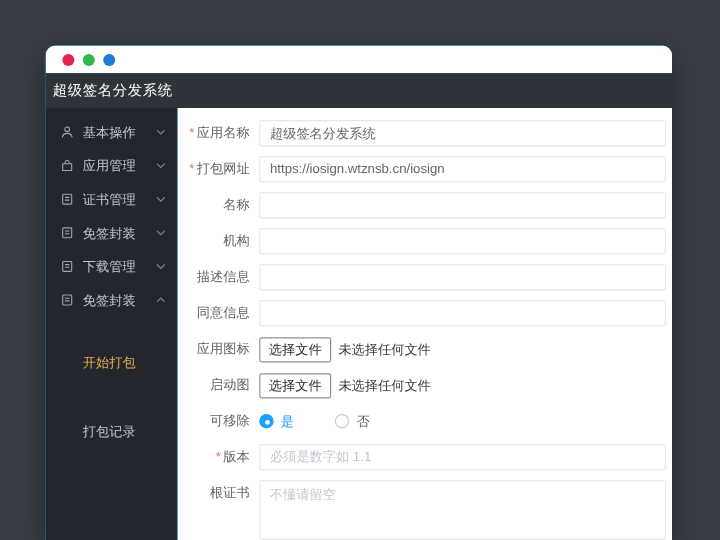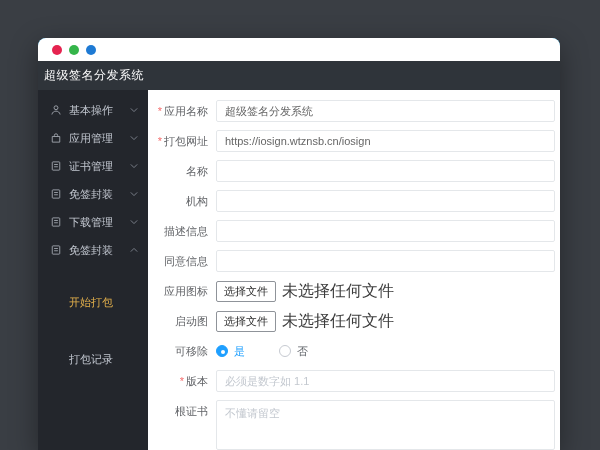--- a/index.html
+++ b/index.html
@@ -47,21 +47,21 @@
     font-size:11px; color:#666; padding:0 8px; outline:none; width:100%;
     font-family:inherit; background:#fff;
   }
   .finput::placeholder { color:#c3c8cf; }
   textarea.finput { height:50px; resize:none; padding-top:5px; line-height:1.3; }
   .grow { flex:1; display:flex; }
   .file-btn {
     font-size:11px; border:1px solid #8f9399; background:#fff; border-radius:2px;
     padding:2px 7px; color:#2b2b2b; margin-right:6px; font-family:inherit; cursor:pointer;
   }
-  .file-status { font-size:16px; color:#3c3c3c; }
+  .file-status { font-size:11px; color:#3c3c3c; }
   .radio-group { display:flex; align-items:center; }
   .radio-opt { display:flex; align-items:center; margin-right:34px; cursor:pointer; }
   .radio-dot {
     width:12px; height:12px; border-radius:50%; border:1px solid #c6cad1;
     background:#fff; margin-right:6px; position:relative; flex:0 0 auto;
   }
   .radio-opt.checked .radio-dot { background:#1e9fff; border-color:#1e9fff; }
   .radio-opt.checked .radio-dot::after {
     content:""; position:absolute; left:4px; top:4px; width:4px; height:4px;
     border-radius:50%; background:#fff;

